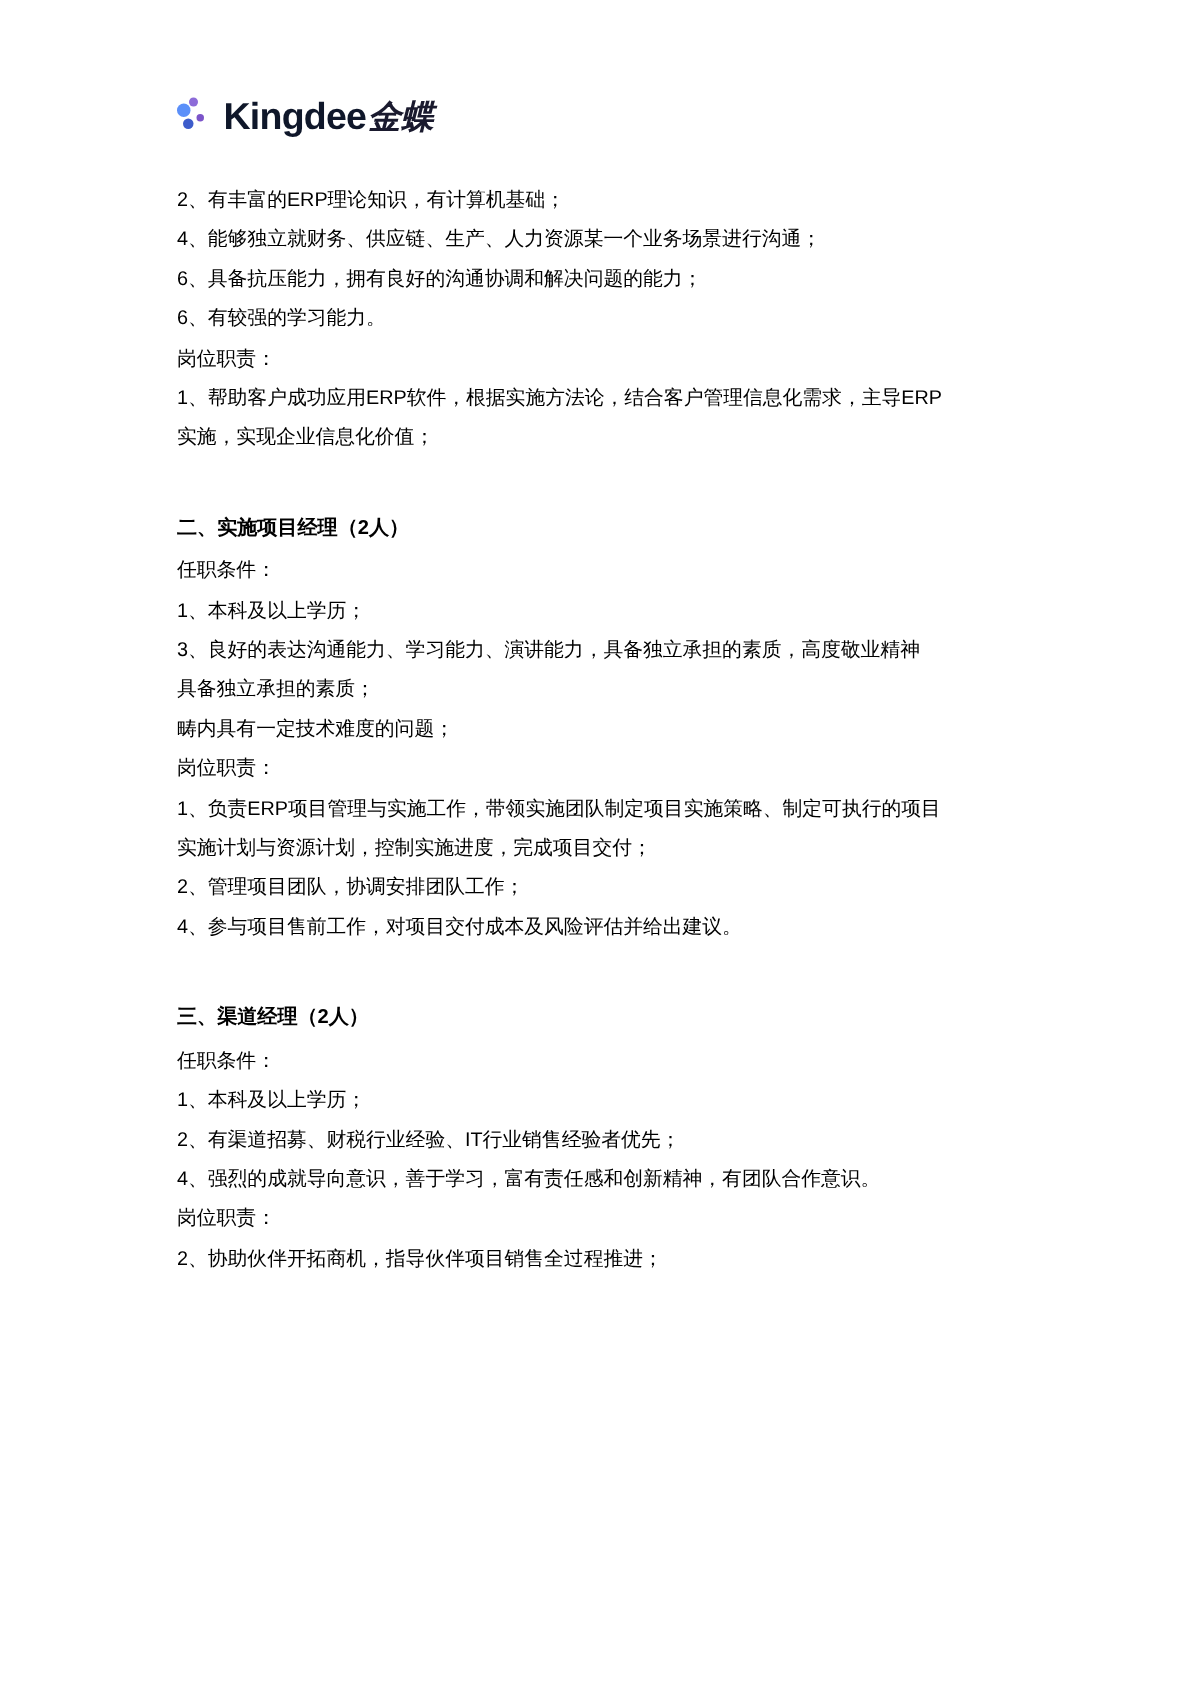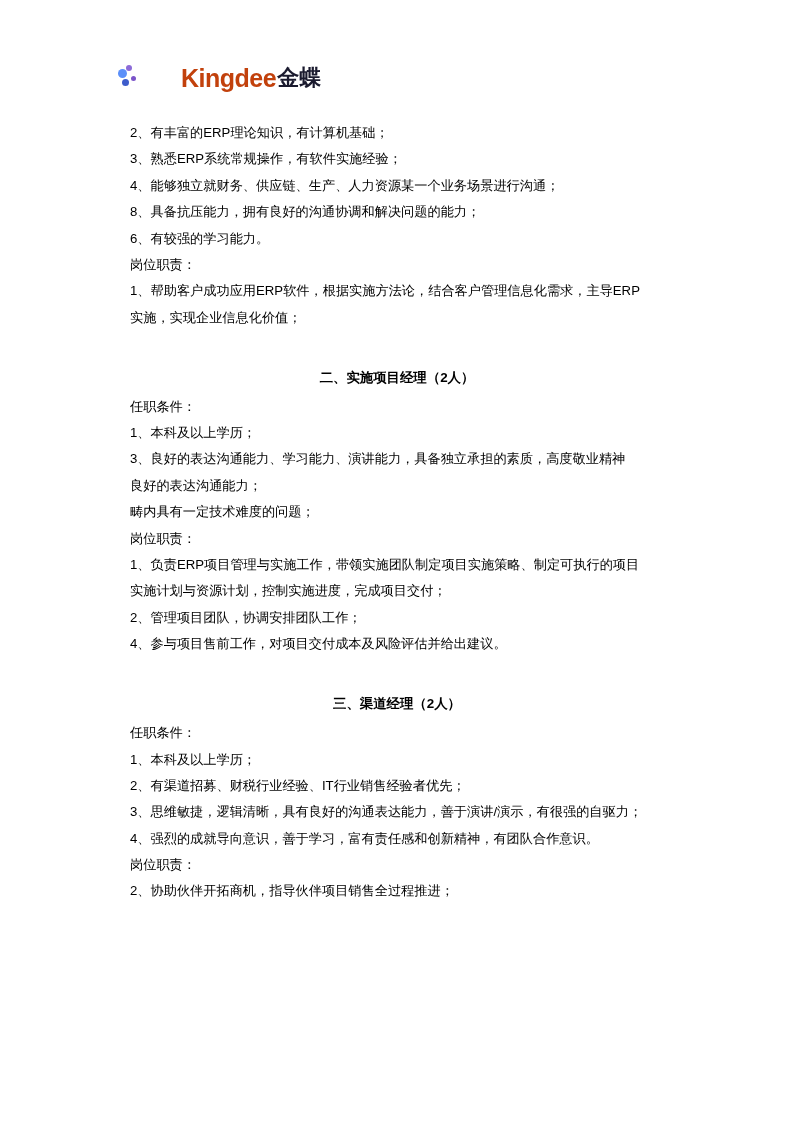--- a/index.html
+++ b/index.html
@@ -38,43 +38,42 @@
     border-radius: 50%;
   }
   .logo-mark .d1 { width: 9px;  height: 9px;  left: 0px;  top: 4px;  background: #5b8ff9; }
   .logo-mark .d2 { width: 6px;  height: 6px;  left: 8px;  top: 0px;  background: #8c6bd8; }
   .logo-mark .d3 { width: 7px;  height: 7px;  left: 4px;  top: 14px; background: #3d5ccb; }
   .logo-mark .d4 { width: 5px;  height: 5px;  left: 13px; top: 11px; background: #7b54c9; }
   .logo-text {
     font-size: 25px;
     font-weight: bold;
     letter-spacing: -0.5px;
-    color: #c2410c;
+    color: #0f172a;
     line-height: 1;
-    margin-left: 32px;
   }
   .logo-cn {
     font-size: 22px;
     font-weight: bold;
     color: #1a1a2e;
     line-height: 1;
     margin-left: 1px;
+    font-style: italic;
   }
   p.line {
-    margin: 0 0 5px 12px;
+    margin: 0 0 5px 0;
     font-size: 13.2px;
     line-height: 1.62;
     text-align: justify;
   }
   p.heading {
     margin: 0 0 7px 0;
     font-size: 13.4px;
     font-weight: bold;
     line-height: 1.62;
-    text-align: center;
   }
   .gap-lg { height: 34px; }
   .section { margin: 0; }
 </style>
 </head>
 <body>
 
 <div class="page">
 
   <div class="logo-block">
@@ -83,51 +82,49 @@
       <span class="dot d2"></span>
       <span class="dot d3"></span>
       <span class="dot d4"></span>
     </span>
     <span class="logo-text">Kingdee</span>
     <span class="logo-cn">金蝶</span>
   </div>
 
   <div class="section">
     <p class="line">2、有丰富的ERP理论知识，有计算机基础；</p>
-    <p class="line">3、熟悉ERP系统常规操作，有软件实施经验；</p>
     <p class="line">4、能够独立就财务、供应链、生产、人力资源某一个业务场景进行沟通；</p>
-    <p class="line">8、具备抗压能力，拥有良好的沟通协调和解决问题的能力；</p>
+    <p class="line">6、具备抗压能力，拥有良好的沟通协调和解决问题的能力；</p>
     <p class="line">6、有较强的学习能力。</p>
     <p class="line">岗位职责：</p>
     <p class="line">1、帮助客户成功应用ERP软件，根据实施方法论，结合客户管理信息化需求，主导ERP</p>
     <p class="line">实施，实现企业信息化价值；</p>
   </div>
 
   <div class="gap-lg"></div>
 
   <div class="section">
     <p class="heading">二、实施项目经理（2人）</p>
     <p class="line">任职条件：</p>
     <p class="line">1、本科及以上学历；</p>
     <p class="line">3、良好的表达沟通能力、学习能力、演讲能力，具备独立承担的素质，高度敬业精神</p>
-    <p class="line">良好的表达沟通能力；</p>
+    <p class="line">具备独立承担的素质；</p>
     <p class="line">畴内具有一定技术难度的问题；</p>
     <p class="line">岗位职责：</p>
     <p class="line">1、负责ERP项目管理与实施工作，带领实施团队制定项目实施策略、制定可执行的项目</p>
     <p class="line">实施计划与资源计划，控制实施进度，完成项目交付；</p>
     <p class="line">2、管理项目团队，协调安排团队工作；</p>
     <p class="line">4、参与项目售前工作，对项目交付成本及风险评估并给出建议。</p>
   </div>
 
   <div class="gap-lg"></div>
 
   <div class="section">
     <p class="heading">三、渠道经理（2人）</p>
     <p class="line">任职条件：</p>
     <p class="line">1、本科及以上学历；</p>
     <p class="line">2、有渠道招募、财税行业经验、IT行业销售经验者优先；</p>
-    <p class="line">3、思维敏捷，逻辑清晰，具有良好的沟通表达能力，善于演讲/演示，有很强的自驱力；</p>
     <p class="line">4、强烈的成就导向意识，善于学习，富有责任感和创新精神，有团队合作意识。</p>
     <p class="line">岗位职责：</p>
     <p class="line">2、协助伙伴开拓商机，指导伙伴项目销售全过程推进；</p>
   </div>
 
 </div>
 
 </body></html>

